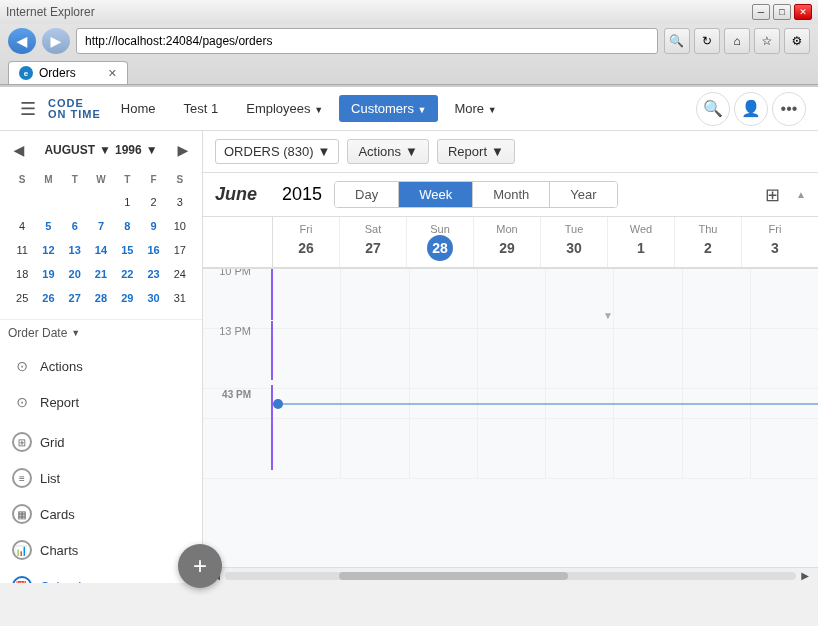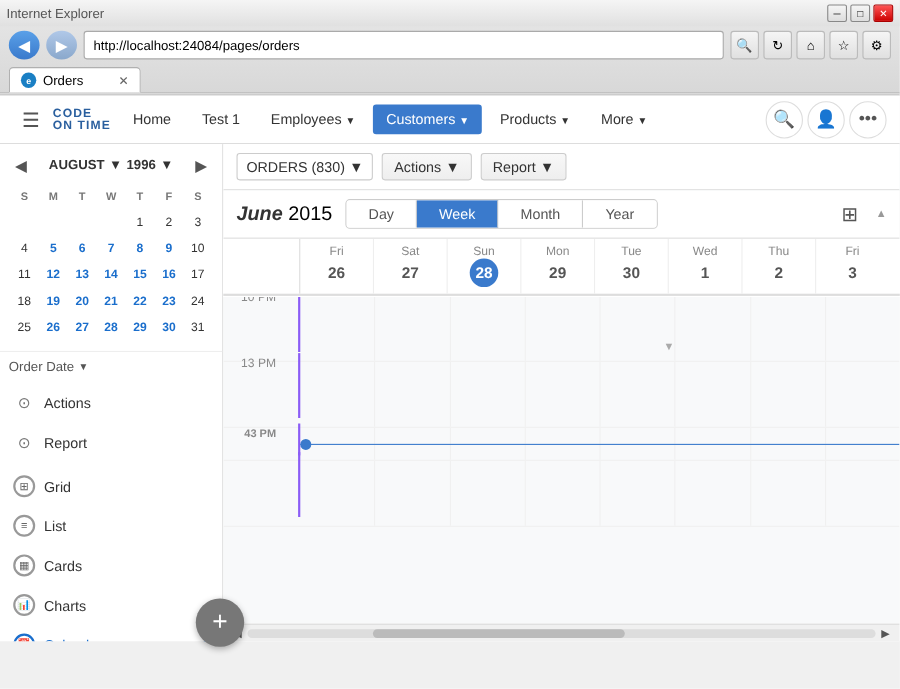--- a/index.html
+++ b/index.html
@@ -148,24 +148,20 @@
     <div class="nav-item">Test 1</div>
     <div class="nav-item">
       <span>Employees</span>
       <span class="dropdown-arrow"> ▼</span>
     </div>
     <div class="nav-item active">
       <span>Customers</span>
       <span class="dropdown-arrow"> ▼</span>
     </div>
     <div class="nav-item">
-      <span>Products</span>
-      <span class="dropdown-arrow"> ▼</span>
-    </div>
-    <div class="nav-item">
       <span>More</span>
       <span class="dropdown-arrow"> ▼</span>
     </div>
     <div class="nav-icons">
       <div class="nav-icon-btn">🔍</div>
       <div class="nav-icon-btn">👤</div>
       <div class="nav-icon-btn">•••</div>
     </div>
   </div>
 
@@ -308,21 +304,21 @@
           <span>Report</span>
           <span> ▼</span>
         </div>
       </div>
 
       <div class="calendar-view">
 
         <div class="cal-view-header">
           <div class="cal-month-title">
             <span class="month">June</span>
-            <span style="margin-left:0;">2015</span>
+            <span style="margin-left:20px;">2015</span>
           </div>
           <div class="view-tabs">
             <div class="view-tab">Day</div>
             <div class="view-tab active">Week</div>
             <div class="view-tab">Month</div>
             <div class="view-tab">Year</div>
           </div>
           <div class="cal-grid-icon">⊞</div>
 
           <div style="margin-left:4px; display:flex; flex-direction:column; gap:1px;">

